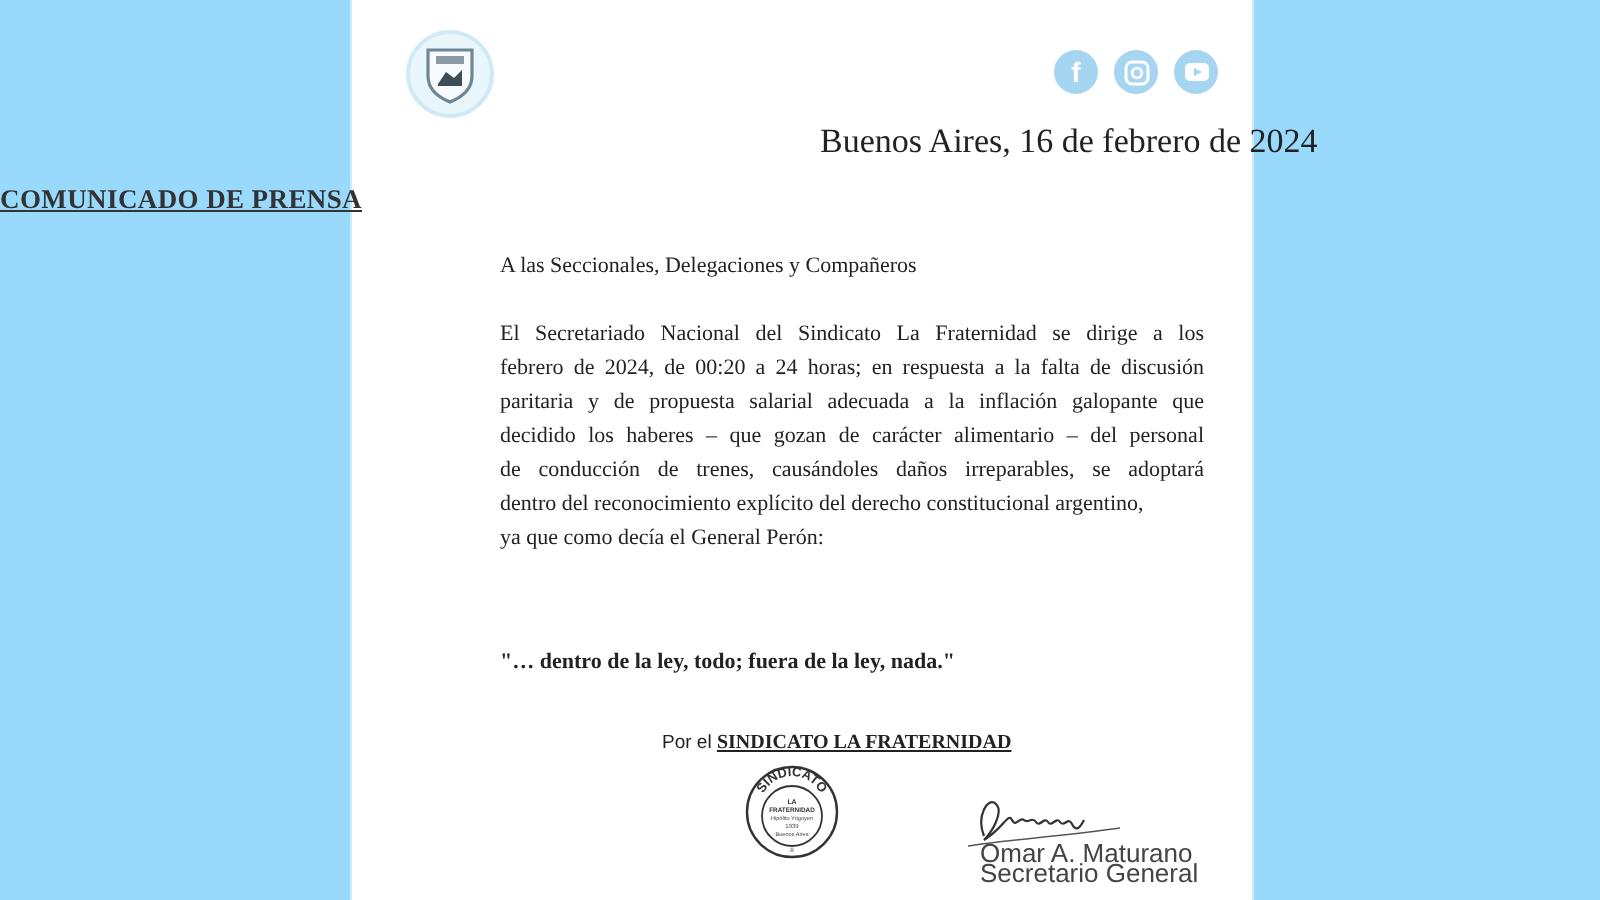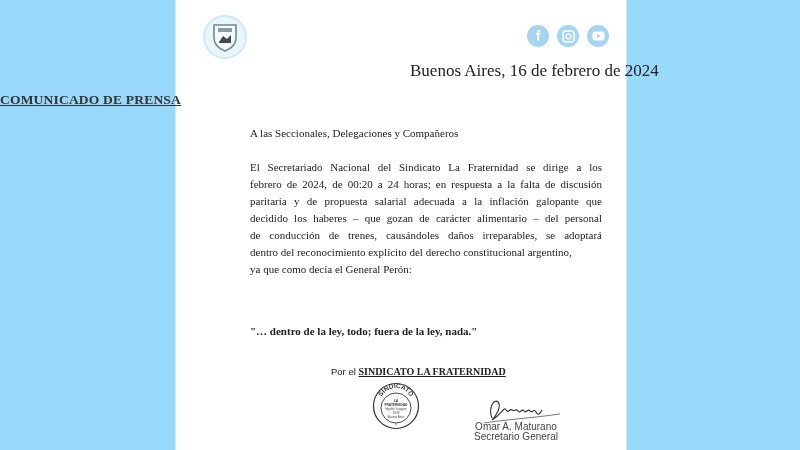--- a/index.html
+++ b/index.html
@@ -60,22 +60,22 @@
       margin-top: 12px;
     }
     .signoff b { text-decoration: underline; font-family: "Liberation Serif", serif; font-size: 10px; }
     .stamp {
       position: absolute; left: 372px; top: 382px; width: 48px; height: 48px;
     }
     .signature {
       position: absolute; left: 482px; top: 396px; width: 80px; height: 30px;
     }
     .signer {
-      position: absolute; left: 474px; top: 422px; font-family: "Liberation Sans", sans-serif;
-      font-size: 10px; color: #444; line-height: 10px; white-space: nowrap; text-align: center;
+      position: absolute; left: 490px; top: 422px; font-family: "Liberation Sans", sans-serif;
+      font-size: 13px; color: #444; line-height: 10px; white-space: nowrap;
     }
   </style>
 </head>
 <body>
 
 <div class="page"></div>
 
 <div class="logo">
   <svg width="28" height="30" viewBox="0 0 28 30">
     <path d="M3 3 H25 V16 C25 23 19 27 14 29 C9 27 3 23 3 16 Z" fill="#f7fbfd" stroke="#6d8795" stroke-width="1.6"></path>

